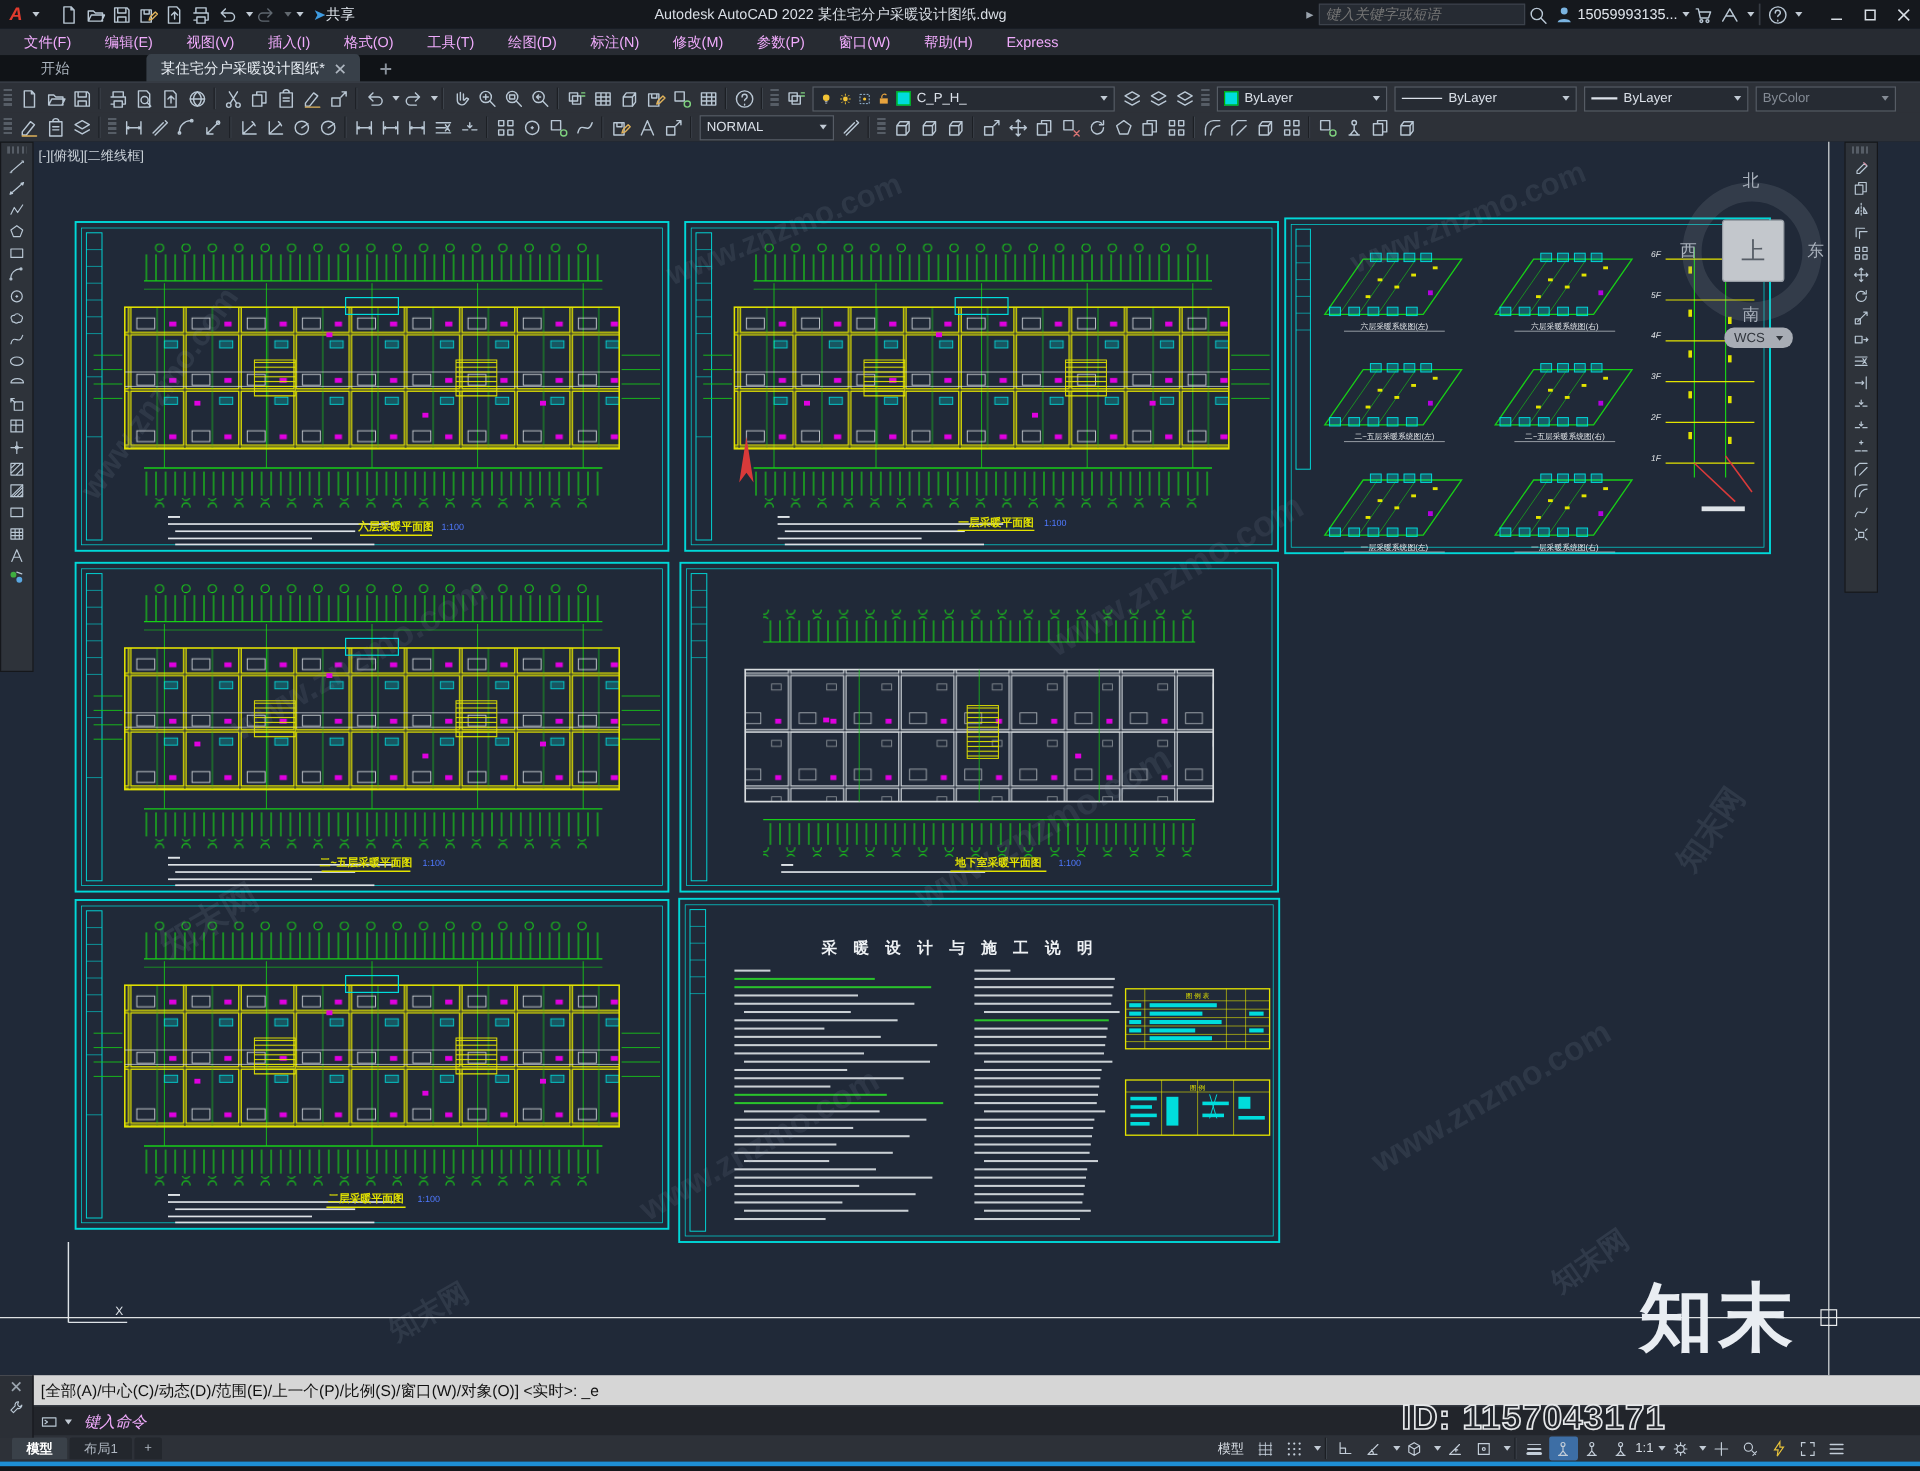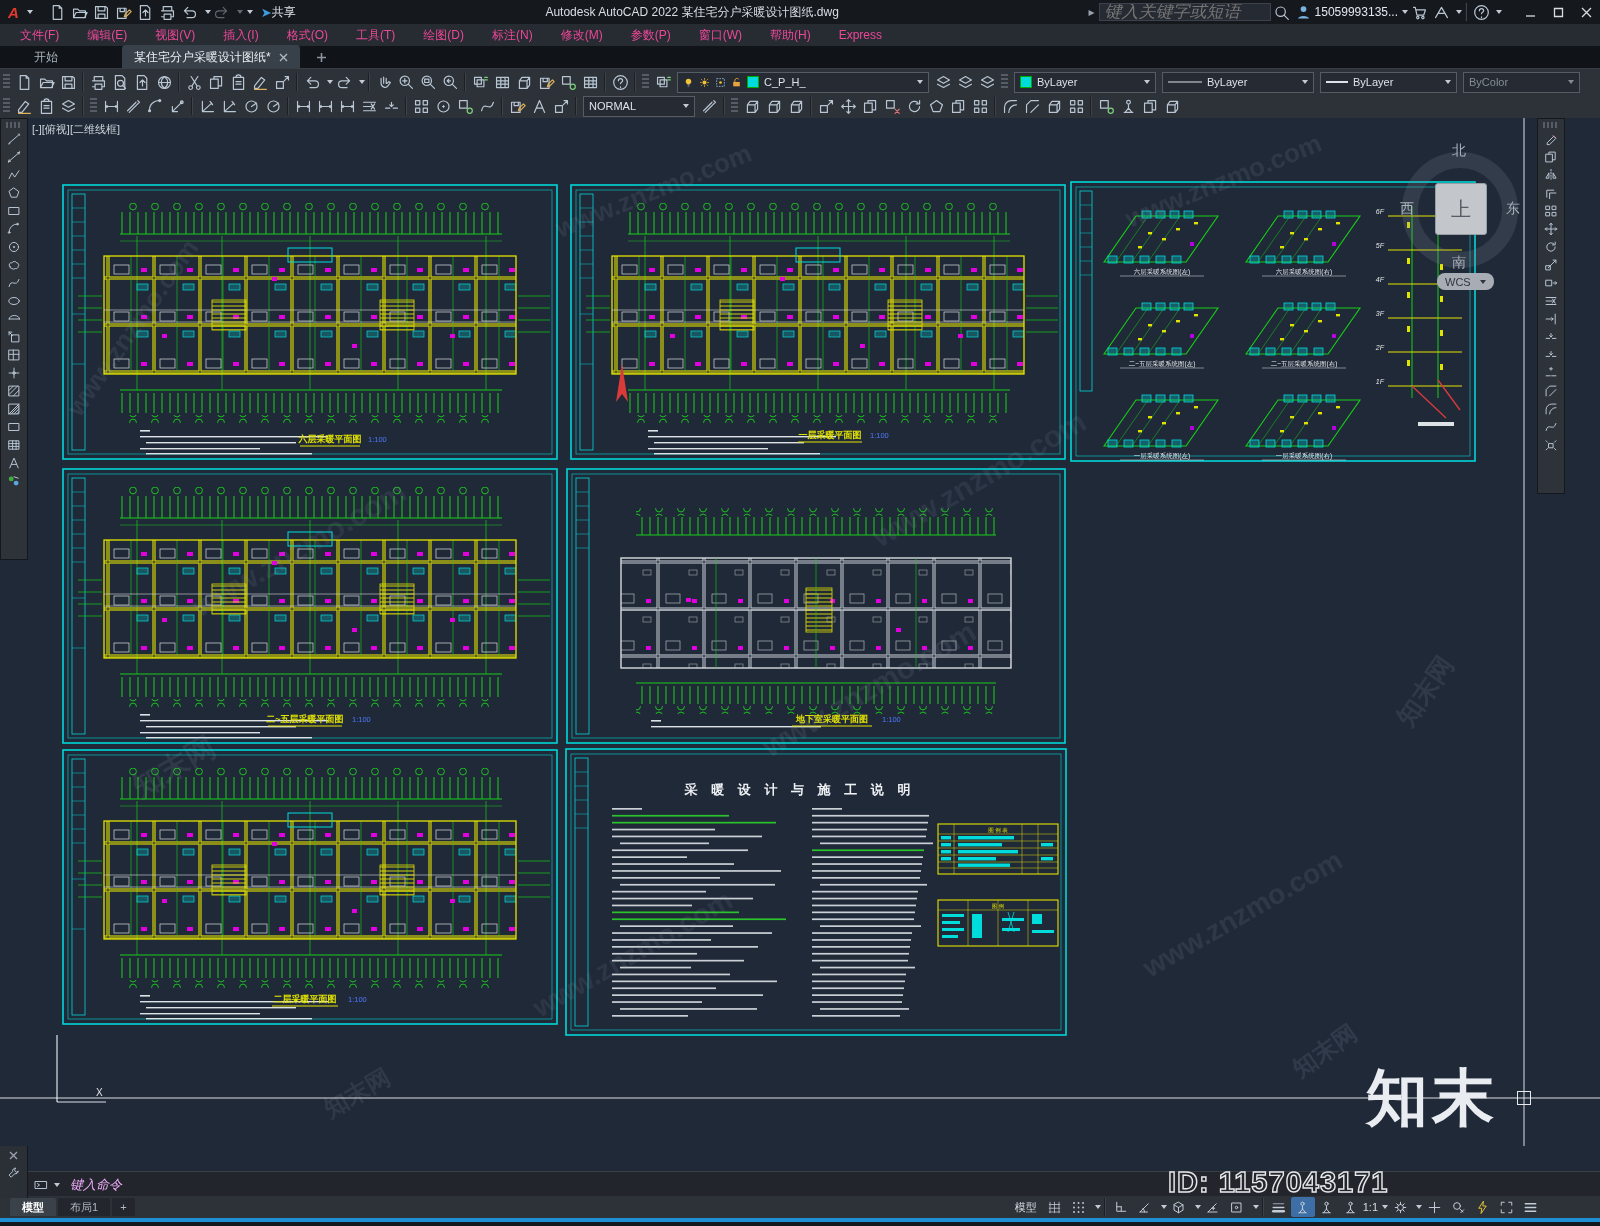--- a/index.html
+++ b/index.html
@@ -17,21 +17,21 @@
   .cmdin{top:1171px;height:25px;background:#22252b;border-top:1px solid #3a3f47;font-size:13px;}
   .status{top:1196px;height:22px;background:#2d3138;font-size:11px;}
   .bluebar{top:1218px;height:4px;background:#1e8fd5;}
   .botdark{top:1222px;height:4px;background:#14171b;}
   .ico{width:22px;height:22px;display:flex;align-items:center;justify-content:center;flex:0 0 auto;border-radius:2px;}
   .ico svg{width:17px;height:17px;stroke:#b9c7d4;fill:none;stroke-width:1.4;stroke-linecap:round;stroke-linejoin:round;}
   .ico.sm{width:18px;height:18px}.ico.sm svg{width:14px;height:14px}
   .sep{width:1px;height:18px;background:#1c1f24;border-right:1px solid #3d434b;margin:0 3px;flex:0 0 auto;}
   .grip{width:7px;height:16px;margin:0 3px;flex:0 0 auto;
         background:repeating-linear-gradient(to bottom,#565d66 0 2px,transparent 2px 4px);}
-  .menu-item{padding:0 14px;color:#ec4899;}
+  .menu-item{padding:0 14px;color:#f0abfc;}
   .caret{width:0;height:0;border-left:3.5px solid transparent;border-right:3.5px solid transparent;border-top:4px solid #c2cbd5;margin-left:4px;flex:0 0 auto;}
   .combo{height:19px;background:#262b33;border:1px solid #565c65;color:#dce2ea;font-size:11px;
          display:flex;align-items:center;padding:0 5px;gap:5px;margin:0 3px;flex:0 0 auto;}
   .combo .fill{flex:1}
   .swatch{width:10px;height:10px;background:#00dcdc;border:1px solid #0a0;flex:0 0 auto;}
   .doc-tab{display:flex;align-items:center;gap:8px;background:#384049;color:#e8edf3;border-radius:4px 4px 0 0;
            padding:2px 12px;height:20px;font-size:12px;}
   .start-tab{color:#aab3bd;padding:2px 34px;font-size:12px;}
   .wm-logo{position:absolute;left:1366px;top:938px;font-size:62px;font-weight:bold;color:#e9edf2;letter-spacing:4px;z-index:30;}
   .idwm{position:absolute;left:1168px;top:1166px;font-size:29px;font-weight:bold;letter-spacing:1px;z-index:60;
@@ -51,21 +51,21 @@
   .sidebar .hgrip{width:16px;height:6px;margin:1px 0 2px 0;flex:0 0 auto;
            background:repeating-linear-gradient(to right,#565d66 0 2px,transparent 2px 4px);}
   .vpctl{position:absolute;left:32px;top:4px;font-size:11px;color:#ccd3da;z-index:15;}
   .mtab{height:18px;display:flex;align-items:center;padding:0 12px;font-size:11px;margin-right:2px;
         background:#23272d;color:#aeb6c0;border-radius:2px 2px 0 0;}
   .mtab.active{background:#3a4149;color:#fff;font-weight:bold;}
   .sico{width:24px;height:20px;display:flex;align-items:center;justify-content:center;border-radius:2px;}
   .sico svg{width:15px;height:15px;stroke:#c3cdd8;fill:none;stroke-width:1.3;stroke-linecap:round;}
   .sico.hl{background:#3d6ea5;}
   input.search{width:160px;height:16px;background:#262b33;border:1px solid #3c424b;color:#c5ced8;
-               font-style:italic;font-size:17px;padding:0 5px;font-family:"Liberation Sans",sans-serif;}
+               font-style:italic;font-size:12px;padding:0 5px;font-family:"Liberation Sans",sans-serif;}
   .wbtn{width:28px;height:24px;display:flex;align-items:center;justify-content:center;}
   .wbtn svg{width:11px;height:11px;stroke:#d7dde4;stroke-width:1.3;fill:none}
   text{font-family:"Liberation Sans",sans-serif;}
 </style>
 </head>
 <body>
 
 <svg width="0" height="0" style="position:absolute">
 <defs>
   <symbol id="i-new" viewBox="0 0 20 20">
@@ -1488,20 +1488,24 @@
     <svg width="9" height="9" style="stroke:#9aa3ad;stroke-width:1.4;margin-top:3px">
         <path d="M1 1l7 7 M8 1L1 8"></path>
       </svg>
     <span class="ico sm" style="margin-top:4px">
         <svg>
           <use href="#i-wrench"></use>
         </svg>
       </span>
   </div>
 
+  <div class="row cmdhist">
+    <span style="width:34px"></span>
+    <span>[全部(A)/中心(C)/动态(D)/范围(E)/上一个(P)/比例(S)/窗口(W)/对象(O)] &lt;实时&gt;: _e</span>
+  </div>
 
   <div class="row cmdin">
     <span style="width:32px"></span>
     <span class="ico sm">
         <svg>
           <use href="#i-cmd"></use>
         </svg>
       </span>
     <span class="caret"></span>
     <span style="width:10px"></span>

